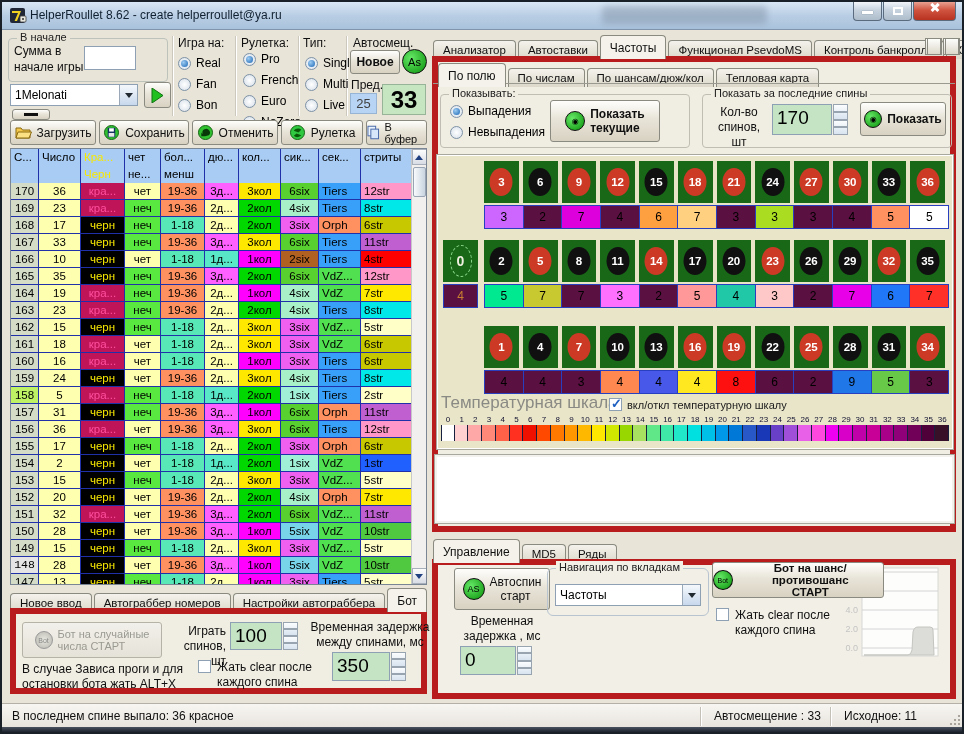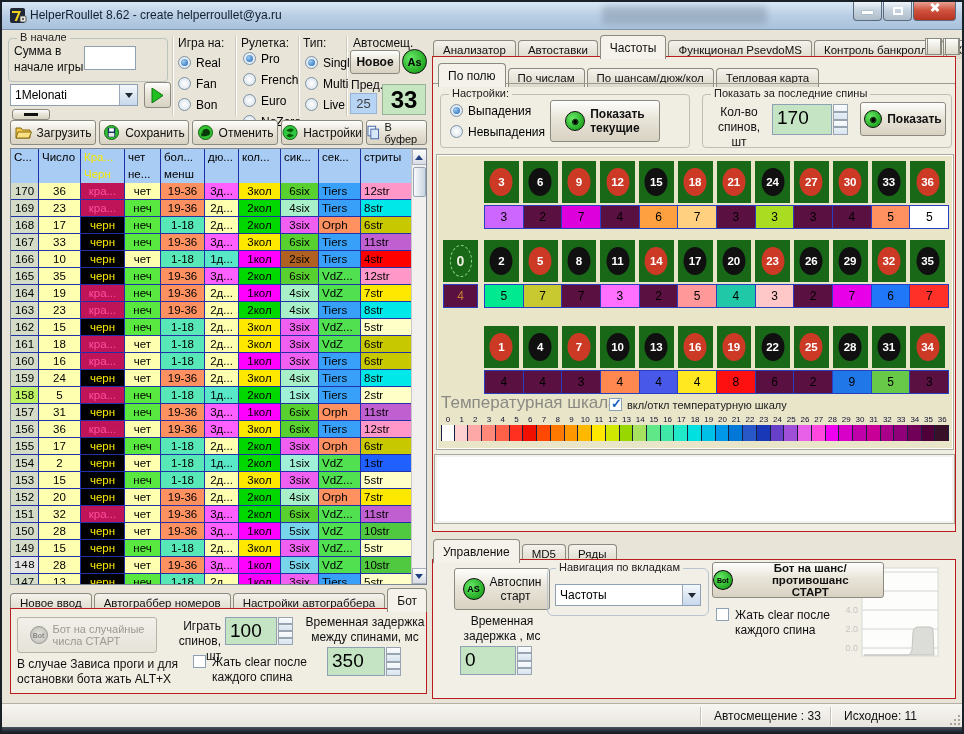--- a/index.html
+++ b/index.html
@@ -29,21 +29,21 @@
 .btn.bold { font-weight:bold; }
 .btn.disabled { color:#9A9A92; background:linear-gradient(#F2F0EA,#E5E2D8); border-color:#B5B2A8; }
 .input { position:absolute; background:#fff; border:1px solid #8EA0B4; }
 .combo { position:absolute; background:#fff; border:1px solid #8EA0B4; font-size:12px; display:flex; align-items:center; }
 .combo .val { flex:1; padding-left:4px; }
 .combo .drop { width:18px; align-self:stretch; border-left:1px solid #9AA8B8;
   background:linear-gradient(#F4F8FC,#C8D8EC); display:flex; align-items:center; justify-content:center; }
 .tri-down { width:0; height:0; border-left:4px solid transparent; border-right:4px solid transparent; border-top:5px solid #202830; }
 .tri-up { width:0; height:0; border-left:4px solid transparent; border-right:4px solid transparent; border-bottom:5px solid #204080; }
 .tri-dn2 { width:0; height:0; border-left:4px solid transparent; border-right:4px solid transparent; border-top:5px solid #204080; }
-.radio-row { display:flex; align-items:flex-start; gap:5px; margin-bottom:7px; }
+.radio-row { display:flex; align-items:center; gap:5px; margin-bottom:7px; }
 .radio { width:13px; height:13px; border-radius:50%; border:1px solid #7E92A6; background:radial-gradient(#fff,#D4DEE8); flex:0 0 13px; }
 .radio.sel::after { content:""; display:block; width:7px; height:7px; margin:2px; border-radius:50%;
   background:radial-gradient(circle at 35% 35%, #9CCBF2, #1A66B4); }
 .rlabel { font-size:12px; }
 .cb { display:inline-block; width:13px; height:13px; border:1px solid #8EA0B4; background:#fff; position:relative; flex:0 0 13px; }
 .cb.checked::after { content:"✓"; position:absolute; left:1px; top:-3px; font-size:13px; font-weight:bold; color:#2060C0; }
 .spinbox { position:absolute; display:flex; }
 .spinbox .sval { background:#C4E4C4; border:1px solid #8EA0B4; font-size:19px; padding:2px 4px; flex:1; color:#000; }
 .spinbox .sarr { width:15px; display:flex; flex-direction:column; margin-left:1px; }
 .spinbox .sarr div { flex:1; border:1px solid #98a4b0; background:linear-gradient(#FBFDFE,#D8E4F0); display:flex; align-items:center; justify-content:center; }
@@ -68,21 +68,21 @@
 
 .tabstrip { position:absolute; display:flex; align-items:flex-end; }
 .tab { border:1px solid #8A8A80; border-bottom:none; border-radius:4px 4px 0 0; padding:3px 9px 3px 9px;
   font-size:11.5px; background:linear-gradient(#F4F2EC,#DCD8CA); margin-right:2px; white-space:nowrap; color:#101010; }
 .tab.active { background:#F4F2EA; padding-top:5px; padding-bottom:4px; position:relative; z-index:2; font-size:12px; }
 .tscroll { display:flex; margin-left:2px; margin-bottom:1px; }
 .tscroll div { width:17px; height:17px; border:1px solid #8A8A80; background:linear-gradient(#FDFDFB,#DCD8CA); display:flex; align-items:center; justify-content:center; margin-left:1px; }
 .tri-l { width:0;height:0;border-top:4px solid transparent;border-bottom:4px solid transparent;border-right:5px solid #303830; }
 .tri-r { width:0;height:0;border-top:4px solid transparent;border-bottom:4px solid transparent;border-left:5px solid #303830; }
 
-.panel { position:absolute; border:1px solid #b91c1c; background:#F0EDE2; }
+.panel { position:absolute; border:6px solid #b91c1c; background:#F0EDE2; }
 
 
 #field { position:absolute; left:434px; top:152px; width:518px; height:296px; background:#E9E5C9;
   border:1px solid #A8A89E; box-shadow:inset 0 0 0 1px #fff; }
 .num-row { position:absolute; left:47px; right:4px; display:flex; }
 .num-slot { flex:1; padding-right:4px; height:42px; }
 .ncell { width:100%; height:100%; background:#186818; position:relative; }
 .disc { position:absolute; left:50%; top:50%; transform:translate(-50%,-50%); width:23px; height:28px;
   border-radius:50%; display:flex; align-items:center; justify-content:center; font-size:11.5px; font-weight:bold; color:#fff; }
 .disc.r { background:#CC3A26; } .disc.b { background:#101010; }
@@ -112,21 +112,21 @@
 .ssep { position:absolute; top:3px; width:1px; height:19px; background:#C4C0B8; box-shadow:1px 0 0 #fff; }
 .grip { position:absolute; right:2px; bottom:2px; width:12px; height:12px;
   background:radial-gradient(circle at 3px 9px,#A8A49C 1.3px,transparent 1.5px),
              radial-gradient(circle at 7px 9px,#A8A49C 1.3px,transparent 1.5px),
              radial-gradient(circle at 11px 9px,#A8A49C 1.3px,transparent 1.5px),
              radial-gradient(circle at 7px 5px,#A8A49C 1.3px,transparent 1.5px),
              radial-gradient(circle at 11px 5px,#A8A49C 1.3px,transparent 1.5px),
              radial-gradient(circle at 11px 1px,#A8A49C 1.3px,transparent 1.5px); }
 .botframe { position:absolute; left:0; bottom:0; width:100%; height:5px; background:linear-gradient(#4A5260,#1E242E); }
 .vline { position:absolute; width:1px; background:#CCC8BE; box-shadow:1px 0 0 #fff; }
-.icon-circle { border-radius:50%; border:1px solid #101010; display:flex; align-items:center; justify-content:center; font-weight:bold; }
+.icon-circle { border-radius:50%; border:1px solid #101010; display:flex; align-items:center; justify-content:center; font-weight:normal; }
 .green-led { background:radial-gradient(circle at 35% 35%, #66E866, #089008); color:#000; }
 .gray-led { background:radial-gradient(#E8E8E0,#B8B8B0); color:#888; border-color:#999; }
 .note { font-size:12px; color:#101010; line-height:15px; }
 </style>
 </head>
 <body>
 
 <div id="win">
 
   <div class="titlebar">
@@ -260,21 +260,21 @@
         <path d="M11.5 11 A4 4 0 1 0 5 9.5 L3.5 8 L3.5 12 L7.5 12 Z" fill="#083808"></path>
       </svg>
     <span>Отменить</span>
   </div>
   <div class="btn toolbtn" style="left:279px;top:118px;width:82px;">
     <svg class="ticon" viewBox="0 0 16 16">
         <circle cx="8" cy="8" r="7.5" fill="#30C840" stroke="#106010"></circle>
         <path d="M4 6 C6 3,10 3,12 5 L9 8 Z" fill="#085808"></path>
         <path d="M12 11 C10 13.5,6 13.5,4 11.5 L7 9 Z" fill="#085808"></path>
       </svg>
-    <span>Настройки</span>
+    <span>Рулетка</span>
   </div>
   <div class="btn toolbtn" style="left:364px;top:118px;width:61px;font-size:11px;">
     <svg width="13" height="15" viewBox="0 0 13 15">
         <rect x="1" y="1" width="8" height="10" fill="#EAF2FC" stroke="#4868A8"></rect>
         <rect x="4" y="4" width="8" height="10" fill="#D8E8FA" stroke="#4868A8"></rect>
       </svg>
     <span>В буфер</span>
   </div>
 
   <div id="log-wrap">
@@ -620,21 +620,21 @@
 
   <div class="tabstrip" style="left:436px;top:61px;">
       <div class="tab active">По полю</div>
       <div class="tab">По числам</div>
       <div class="tab">По шансам/дюж/кол</div>
       <div class="tab">Тепловая карта</div>
     </div>
   <div style="position:absolute;left:431px;top:81px;width:522px;height:1px;background:#9A9A90;"></div>
 
   <div class="gbox" style="left:438px;top:92px;width:250px;height:54px;border-color:#C0BDB4;">
-    <span class="legend" style="background:#F0EDE2;">Настройки:</span>
+    <span class="legend" style="background:#F0EDE2;">Показывать:</span>
   </div>
   <div style="position:absolute;left:448px;top:102px;">
       <div class="radio-row">
         <span class="radio sel"></span>
         <span class="rlabel">Выпадения</span>
       </div>
       <div class="radio-row">
         <span class="radio"></span>
         <span class="rlabel">Невыпадения</span>
       </div>
@@ -1113,20 +1113,21 @@
   <div class="btn bold" style="left:710px;top:560px;width:172px;height:36px;font-size:11.5px;z-index:3;">
     <span class="icon-circle green-led" style="width:20px;height:20px;font-size:7px;">Bot</span>
     <span style="text-align:center;"><span>Бот на шанс/противошанс</span><br><span>СТАРТ</span></span>
   </div>
   <div style="position:absolute;left:714px;top:606px;display:flex;gap:6px;z-index:3;">
     <span class="cb"></span>
     <span class="note"><span>Жать clear после</span><br><span>каждого спина</span></span>
   </div>
 
   <div class="statusbar">
+    <span class="seg" style="left:10px;">В последнем спине выпало: 36 красное</span>
     <div class="ssep" style="left:698px;"></div>
     <span class="seg" style="left:712px;">Автосмещение : 33</span>
     <div class="ssep" style="left:828px;"></div>
     <span class="seg" style="left:842px;">Исходное: 11</span>
     <div class="grip"></div>
   </div>
   <div class="botframe"></div>
 </div>
 
 </body></html>

